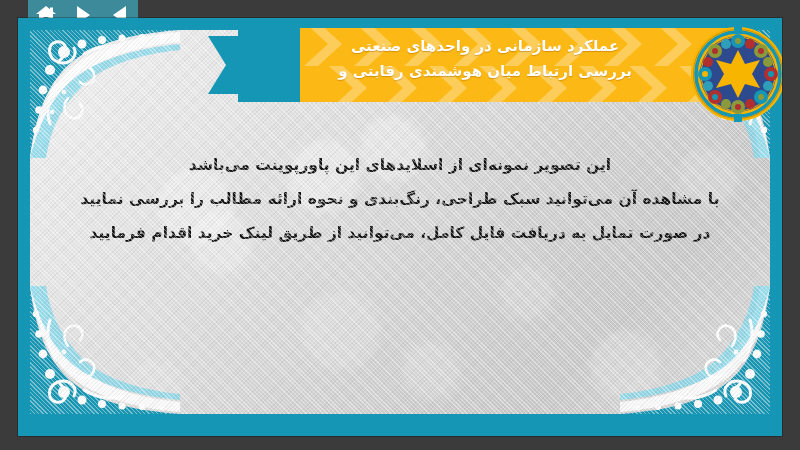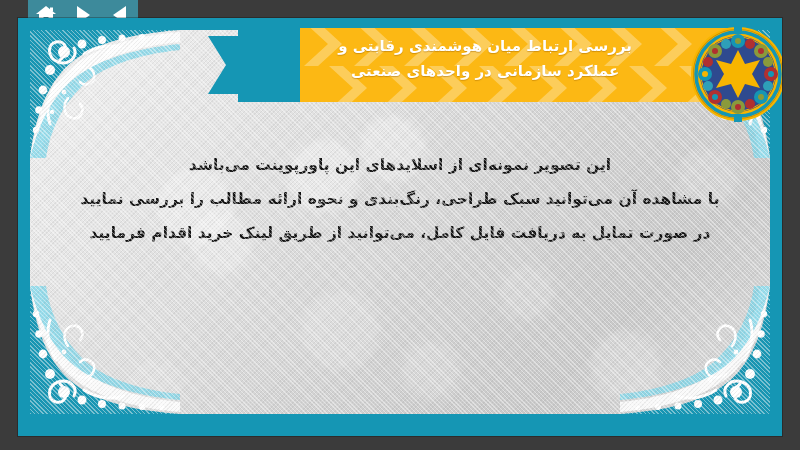--- a/index.html
+++ b/index.html
@@ -254,22 +254,22 @@
             <path d="M285 38 L309 60 L285 82 L271 82 L295 60 L271 38 Z"></path>
             <path d="M335 38 L359 60 L335 82 L321 82 L345 60 L321 38 Z"></path>
             <path d="M385 38 L409 60 L385 82 L371 82 L395 60 L371 38 Z"></path>
             <path d="M435 38 L459 60 L435 82 L421 82 L445 60 L421 38 Z"></path>
             <path d="M485 38 L509 60 L485 82 L471 82 L495 60 L471 38 Z"></path>
           </g>
         </g>
         <rect x="92" y="0" width="428" height="74" fill="url(#none)"></rect>
       </svg>
       <div id="banner-text">
+        <div>عملکرد سازمانی در واحدهای صنعتی</div>
         <div>بررسی ارتباط میان هوشمندی رقابتی و</div>
-        <div>عملکرد سازمانی در واحدهای صنعتی</div>
       </div>
     </div>
 
     <svg id="medallion" viewBox="0 0 96 96">
       <circle cx="48" cy="48" r="46" fill="#f7b500"></circle>
       <circle cx="48" cy="48" r="45" fill="none" stroke="#c98c00" stroke-width="1.5"></circle>
       <circle cx="48" cy="48" r="42" fill="none" stroke="#1596b4" stroke-width="3.5"></circle>
       <circle cx="48" cy="48" r="38" fill="#2e4a8f"></circle>
       <circle cx="48" cy="48" r="37" fill="none" stroke="#f7b500" stroke-width="1"></circle>
       <g>

